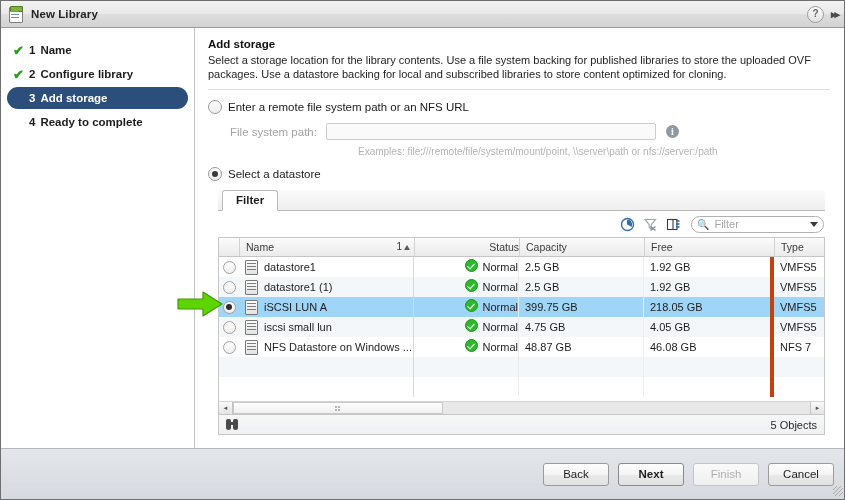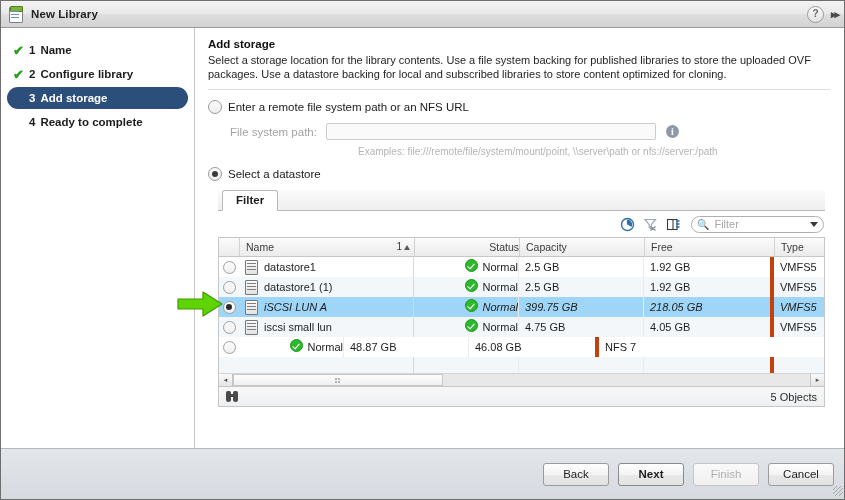--- a/index.html
+++ b/index.html
@@ -346,31 +346,31 @@
     align-items: center;
     gap: 2px;
   }
   .sortind .arrow {
     width: 0; height: 0;
     border-left: 3px solid transparent;
     border-right: 3px solid transparent;
     border-bottom: 5px solid #5a5a5a;
   }
 
-  .dt-body { height: 116px; overflow: hidden; }
+  .dt-body { height: 144px; overflow: hidden; }
   .dt-row {
     display: flex;
     height: 20px;
     align-items: center;
     font-size: 11px;
     color: #1d1d1d;
     background: #ffffff;
   }
   .dt-row.alt { background: #f4f7fa; }
-  .dt-row.selected { background: #9fd5f7; font-style: italic; }
+  .dt-row.selected { background: #9fd5f7; }
   .dt-row .cell {
     box-sizing: border-box;
     padding-left: 6px;
     height: 20px;
     line-height: 20px;
     overflow: hidden;
     white-space: nowrap;
   }
   .dt-row .c-name { border-right: 1px solid #d8d8d8; }
   .dt-row .c-status { border-right: 1px solid #ececec; }
@@ -734,20 +734,28 @@
             <div class="cell c-status"><span class="ok-icon"></span><span>Normal</span></div>
             <div class="cell c-cap">4.75  GB</div>
             <div class="cell c-free">4.05  GB</div>
             <div class="cell c-type">VMFS5</div>
           </div>
 
           <div class="dt-row">
             <div class="cell c-radio">
                 <span class="rowradio"></span>
               </div>
+            <div class="cell c-name">
+              <span class="ds-icon">
+                  <i></i>
+                  <i></i>
+                  <i></i>
+                </span>
+              <span class="name-txt">NFS Datastore on Windows ...</span>
+            </div>
             <div class="cell c-status"><span class="ok-icon"></span><span>Normal</span></div>
             <div class="cell c-cap">48.87  GB</div>
             <div class="cell c-free">46.08  GB</div>
             <div class="cell c-type">NFS 7</div>
           </div>
 
           <div class="dt-row alt" style="height:20px;">
             <div class="cell c-radio"></div>
             <div class="cell c-name"></div>
             <div class="cell c-status"></div>

